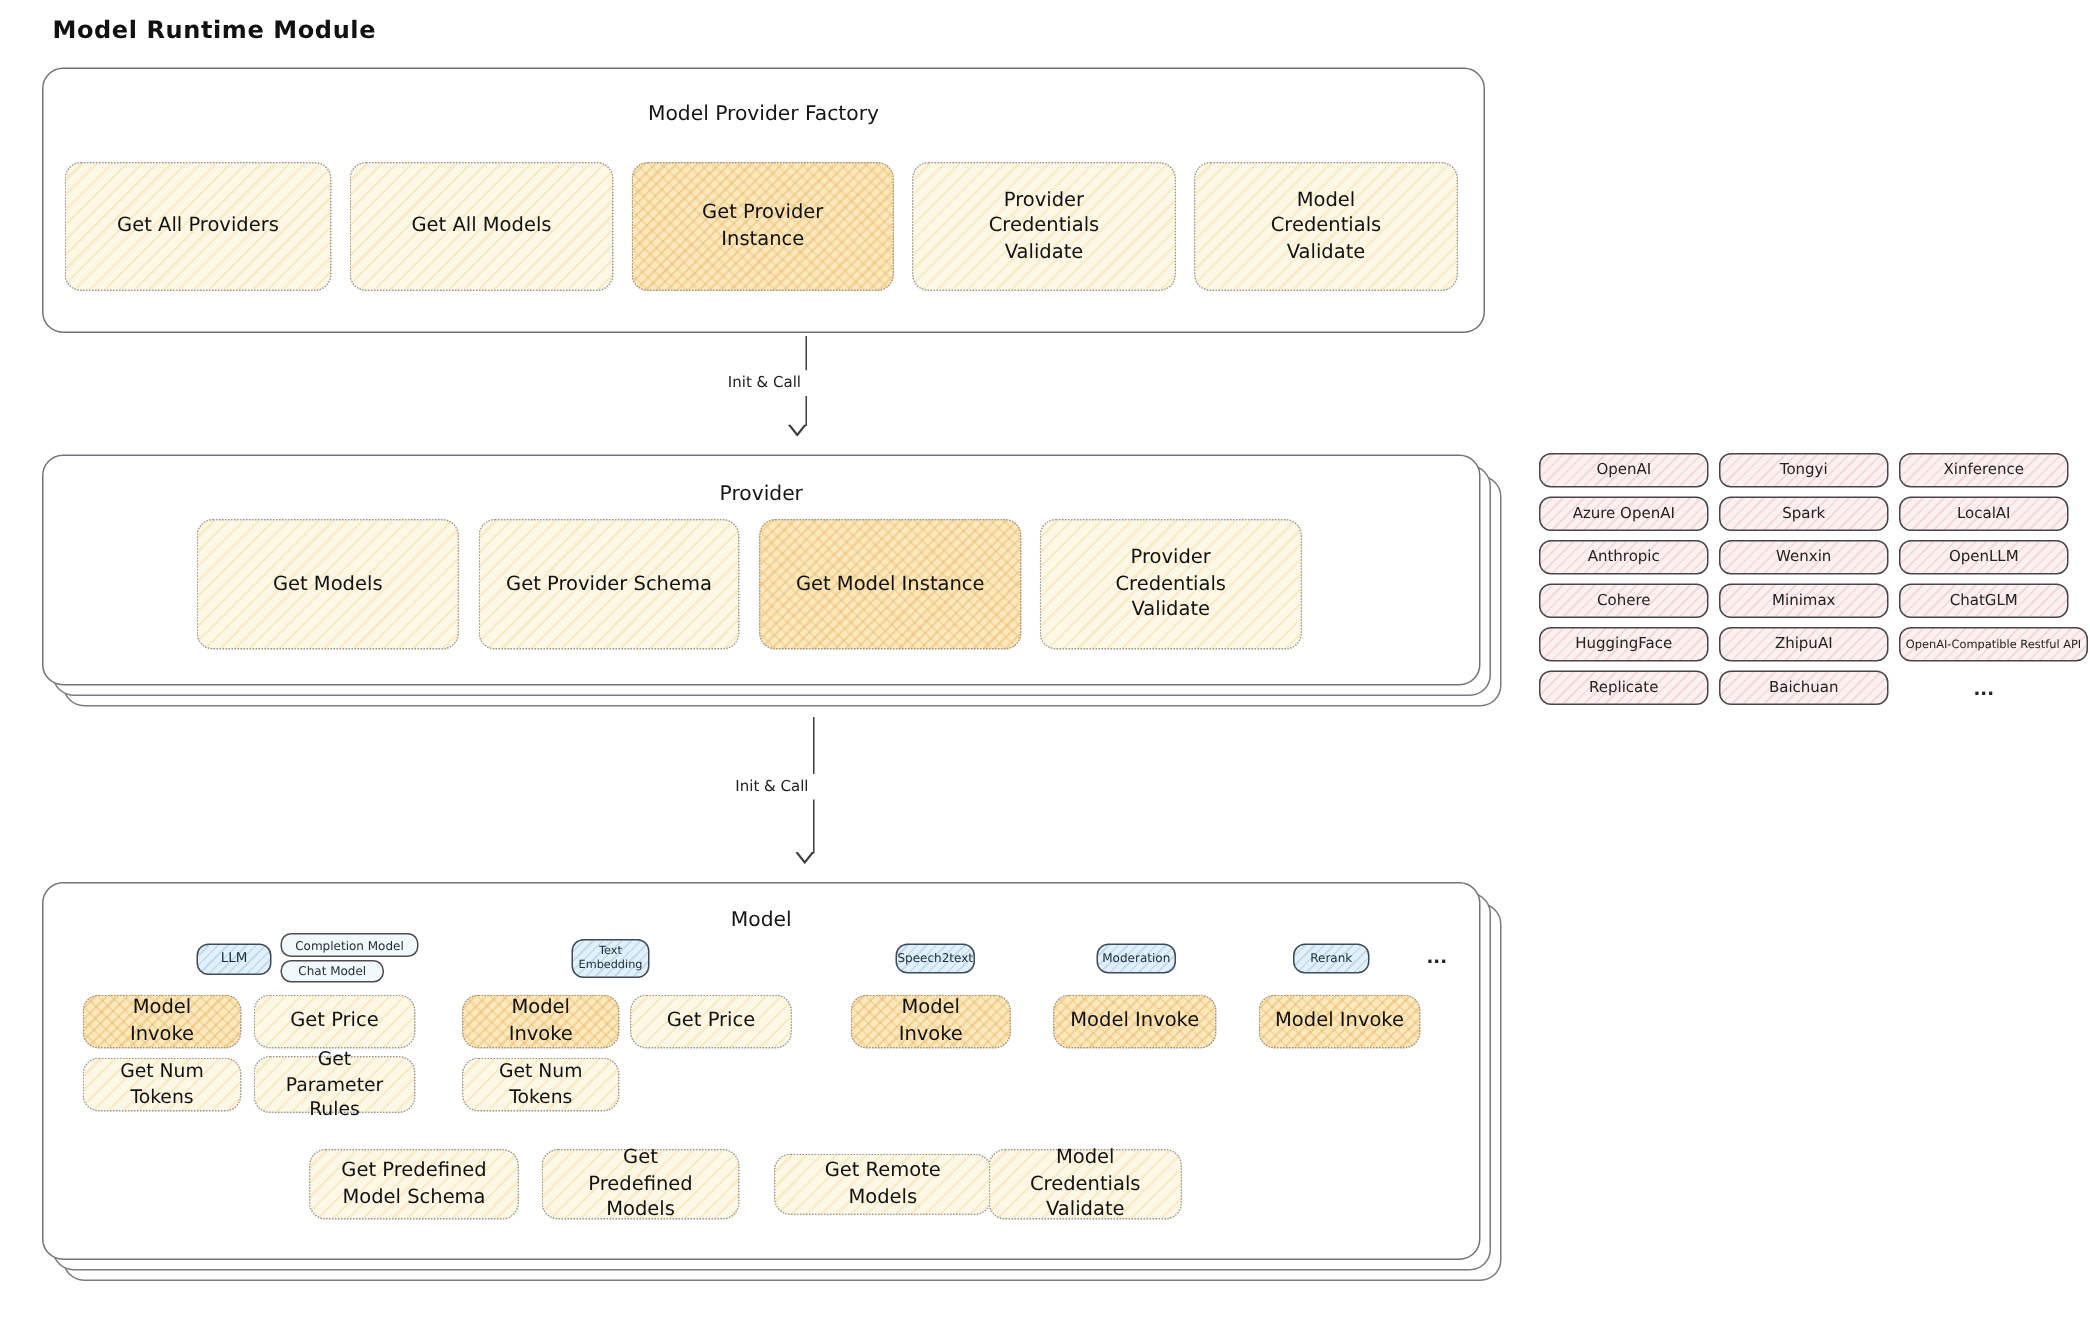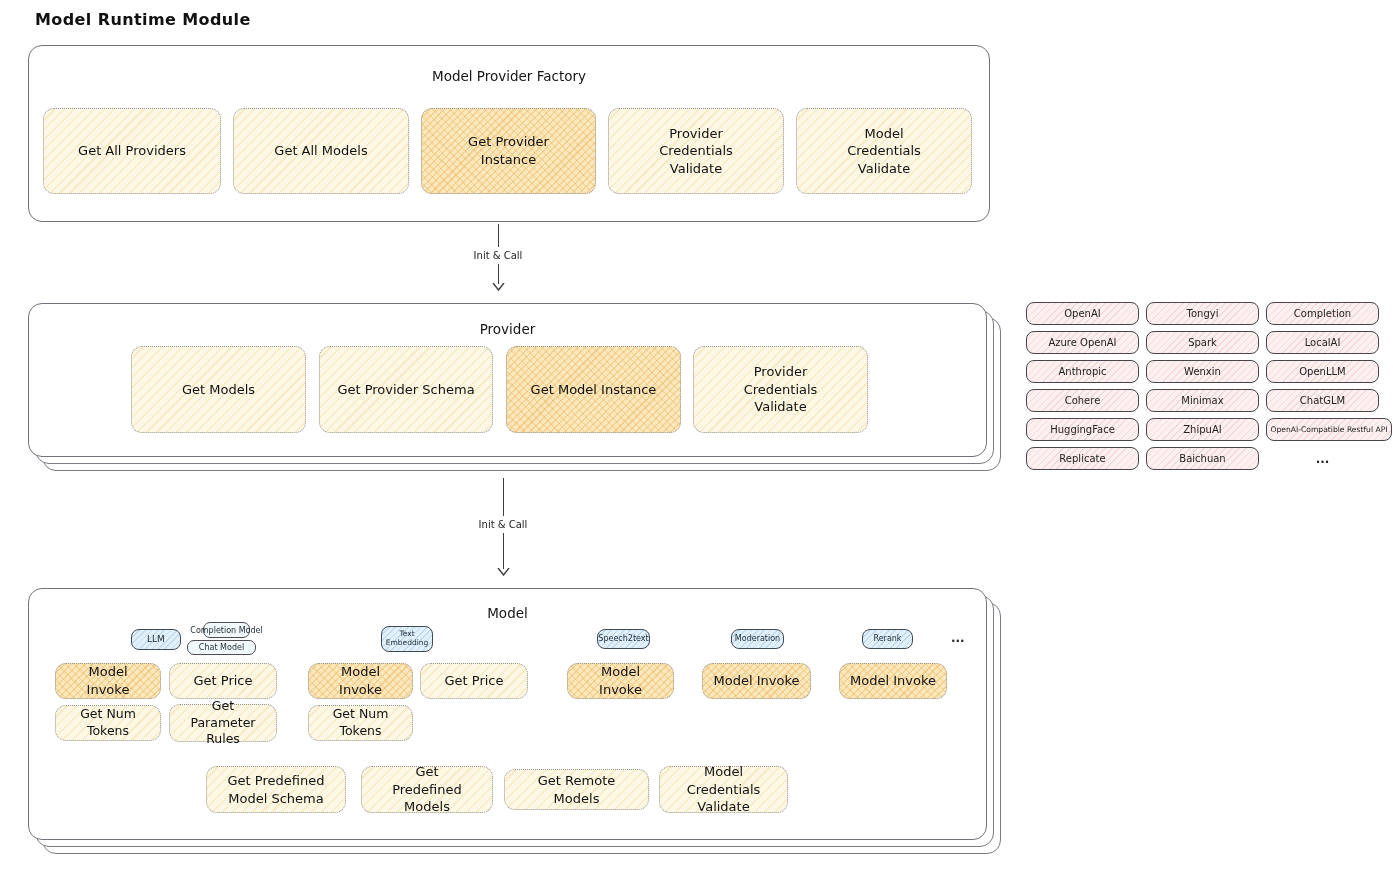--- a/index.html
+++ b/index.html
@@ -48,21 +48,21 @@
     background-image:repeating-linear-gradient(135deg, rgba(110,165,210,0.28) 0px, rgba(110,165,210,0.28) 1.2px, transparent 1.2px, transparent 4.5px);
     box-sizing:border-box;padding:1px 4px;
   }
   .mini-tag{
     position:absolute;display:flex;align-items:center;justify-content:center;
     border:1.2px solid #4c4c52;border-radius:7px;font-size:8px;color:#1d2a33;
     background-color:#f2f9fd;box-sizing:border-box;white-space:nowrap;padding:0 4px;
   }
 
   
-  .arrow{position:absolute;display:flex;flex-direction:column;align-items:center;}
+  .arrow{position:absolute;display:flex;flex-direction:column;align-items:flex-end;}
   .arrow-line{width:0;border-left:1.5px solid #3d3d3d;}
   .arrow-label{font-size:10px;color:#222;padding:3px 4px;background:#fff;white-space:nowrap;}
   .arrowhead{display:block;margin-top:-1px;}
 
   .dots-inline{position:absolute;font-size:12px;font-weight:bold;color:#222;}
 </style>
 </head>
 <body>
 
 <div class="canvas">
@@ -94,21 +94,21 @@
     <div class="sketch-box" style="left:102px;top:42px;width:175px;height:87px;">Get Models</div>
     <div class="sketch-box" style="left:290px;top:42px;width:174px;height:87px;">Get Provider Schema</div>
     <div class="sketch-box hl" style="left:477px;top:42px;width:175px;height:87px;">Get Model Instance</div>
     <div class="sketch-box" style="left:664px;top:42px;width:175px;height:87px;padding:2px 28px;">Provider Credentials Validate</div>
   </div>
 
   <div style="position:absolute;left:1026px;top:302px;">
     <div class="pink-row">
       <div class="pink-cell">OpenAI</div>
       <div class="pink-cell">Tongyi</div>
-      <div class="pink-cell">Completion</div>
+      <div class="pink-cell">Xinference</div>
     </div>
     <div class="pink-row">
       <div class="pink-cell">Azure OpenAI</div>
       <div class="pink-cell">Spark</div>
       <div class="pink-cell">LocalAI</div>
     </div>
     <div class="pink-row">
       <div class="pink-cell">Anthropic</div>
       <div class="pink-cell">Wenxin</div>
       <div class="pink-cell">OpenLLM</div>
@@ -138,21 +138,21 @@
       <polyline points="1,0 6.5,7 12,0" fill="none" stroke="#3d3d3d" stroke-width="1.4"></polyline>
     </svg>
   </div>
 
   <div class="stack-layer" style="left:42px;top:602px;width:957px;height:250px;"></div>
   <div class="stack-layer" style="left:35px;top:595px;width:957px;height:250px;"></div>
   <div class="container-box" style="left:28px;top:588px;width:957px;height:250px;">
     <div class="section-title" style="top:16px;">Model</div>
 
     <div class="blue-tag" style="left:102px;top:40px;width:50px;height:21px;font-size:9px;">LLM</div>
-    <div class="mini-tag" style="left:174px;top:33px;width:47px;height:16px;">Completion Model</div>
+    <div class="mini-tag" style="left:158px;top:33px;width:92px;height:16px;">Completion Model</div>
     <div class="mini-tag" style="left:158px;top:51px;width:69px;height:15px;">Chat Model</div>
     <div class="blue-tag" style="left:352px;top:37px;width:52px;height:26px;font-size:7.5px;">Text Embedding</div>
     <div class="blue-tag" style="left:568px;top:40px;width:53px;height:20px;font-size:8px;">Speech2text</div>
     <div class="blue-tag" style="left:702px;top:40px;width:53px;height:20px;font-size:8px;">Moderation</div>
     <div class="blue-tag" style="left:833px;top:40px;width:51px;height:20px;font-size:8px;">Rerank</div>
     <div class="dots-inline" style="left:922px;top:42px;">...</div>
 
     <div class="sketch-box hl" style="left:26px;top:74px;width:106px;height:36px;">Model Invoke</div>
     <div class="sketch-box" style="left:140px;top:74px;width:108px;height:36px;">Get Price</div>
     <div class="sketch-box hl" style="left:279px;top:74px;width:105px;height:36px;">Model Invoke</div>
@@ -160,17 +160,17 @@
     <div class="sketch-box hl" style="left:538px;top:74px;width:107px;height:36px;">Model Invoke</div>
     <div class="sketch-box hl" style="left:673px;top:74px;width:109px;height:36px;">Model Invoke</div>
     <div class="sketch-box hl" style="left:810px;top:74px;width:108px;height:36px;">Model Invoke</div>
 
     <div class="sketch-box" style="left:26px;top:116px;width:106px;height:36px;font-size:12.5px;padding:2px 4px;">Get Num Tokens</div>
     <div class="sketch-box" style="left:140px;top:115px;width:108px;height:38px;font-size:12.5px;padding:2px 10px;">Get Parameter Rules</div>
     <div class="sketch-box" style="left:279px;top:116px;width:105px;height:36px;font-size:12.5px;padding:2px 4px;">Get Num Tokens</div>
 
     <div class="sketch-box" style="left:177px;top:177px;width:140px;height:47px;padding:2px 8px;">Get Predefined Model Schema</div>
     <div class="sketch-box" style="left:332px;top:177px;width:132px;height:47px;padding:2px 18px;">Get Predefined Models</div>
-    <div class="sketch-box" style="left:475px;top:180px;width:145px;height:41px;">Get Remote Models</div>
+    <div class="sketch-box" style="left:487px;top:180px;width:145px;height:41px;">Get Remote Models</div>
     <div class="sketch-box" style="left:630px;top:177px;width:129px;height:47px;padding:2px 12px;">Model Credentials Validate</div>
   </div>
 
 </div>
 
 </body></html>

